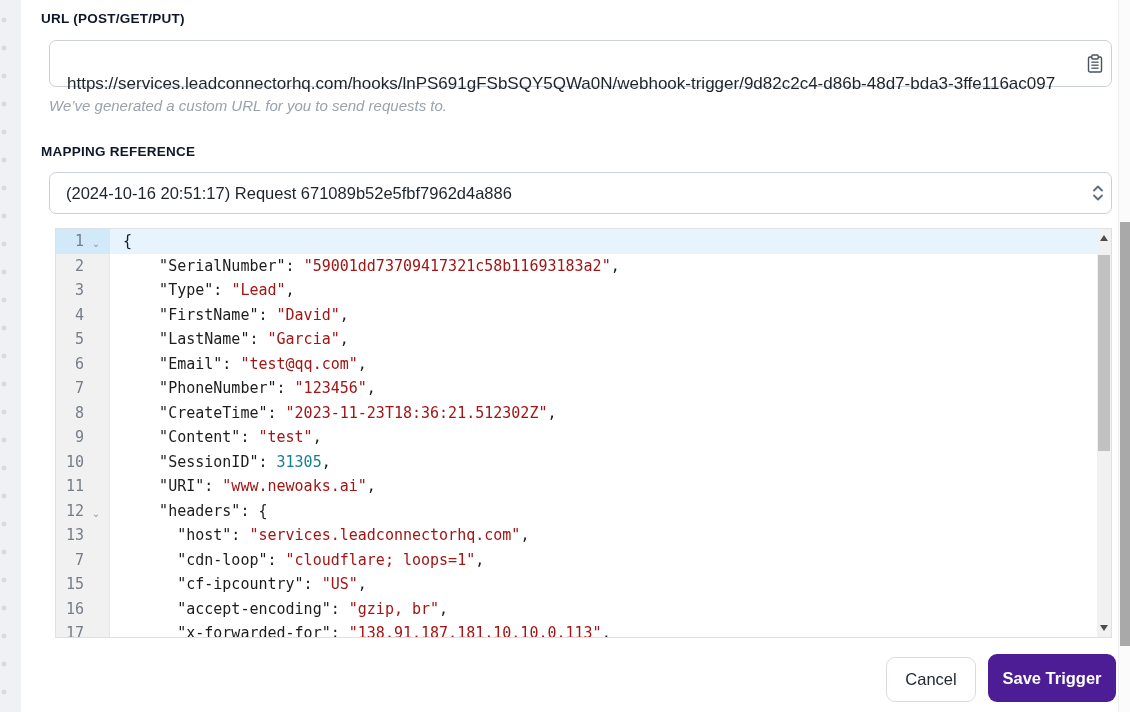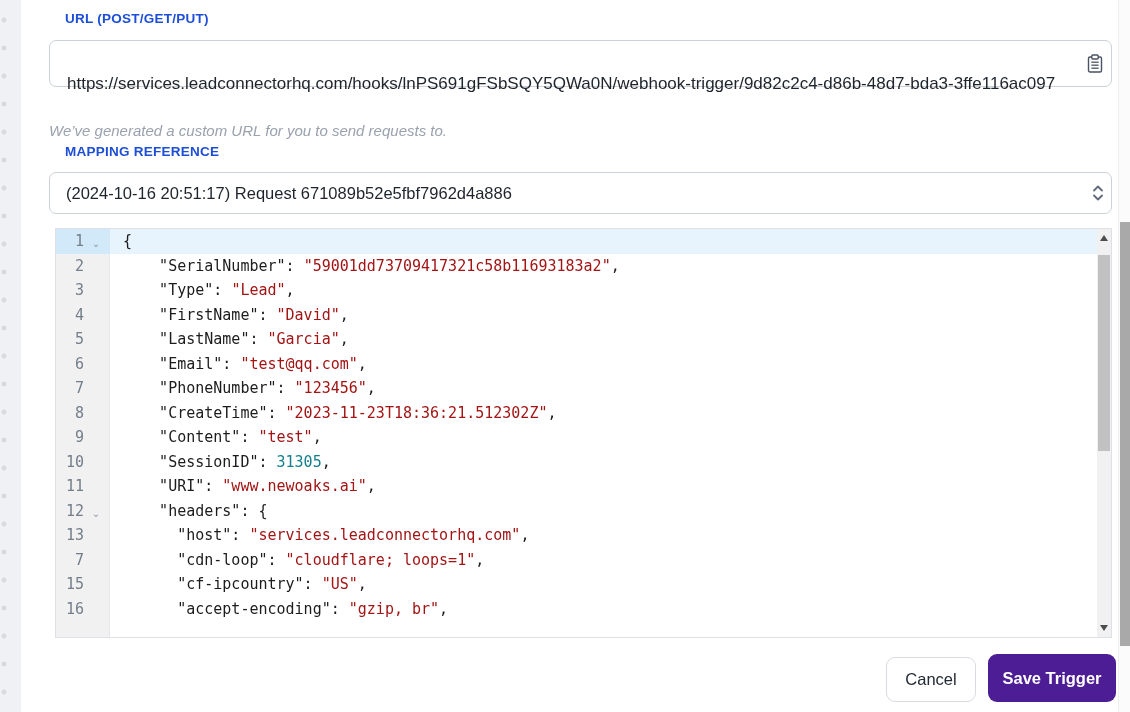--- a/index.html
+++ b/index.html
@@ -9,39 +9,39 @@
     font-family:"Liberation Sans", sans-serif;
   }
   
   .dots-strip {
     position:absolute; left:0; top:0; width:21px; height:712px;
     background-color:#f0f1f4;
     background-image:radial-gradient(circle, #d7dae0 2.2px, transparent 2.8px);
     background-size:28px 28px; background-position:-10px 6px;
   }
   .section-label {
-    position:absolute; left:65px; font-size:13.5px; font-weight:700;
-    color:#1d4ed8; letter-spacing:.25px;
+    position:absolute; left:41px; font-size:13.5px; font-weight:700;
+    color:#0f172a; letter-spacing:.25px;
   }
   #url-label { top:11px; }
   #mapping-label { top:144px; }
 
   .url-input {
     position:absolute; left:49px; top:40px; width:1063px; height:47px;
     border:1px solid #ccd1d7; border-radius:7px; background:#fff;
     display:flex; align-items:center; padding:0 6px 0 17px;
   }
   .url-text {
     flex:1; font-size:17px; color:#1e242c; white-space:nowrap; overflow:hidden;margin-top:40px;
   }
   .copy-btn { margin-left:2px; flex:0 0 auto; background:none; border:none; cursor:pointer; padding:2px; display:flex; }
 
   .helper {
     position:absolute; left:49px; top:97px; font-style:italic;
-    font-size:15px; color:#9aa2ad;margin-top:25px;
+    font-size:15px; color:#9aa2ad;
   }
 
   .select {
     position:absolute; left:49px; top:172px; width:1063px; height:42px;
     border:1px solid #ccd1d7; border-radius:7px; background:#fff;
     display:flex; align-items:center; padding:0 6px 0 16px;
     font-size:16.5px; color:#1e242c; cursor:pointer;
   }
   .select-chevron { margin-left:auto; display:flex; }
 
@@ -147,20 +147,21 @@
       <div class="code-row"><div class="gutter-cell"><span class="lnum">7</span><span class="fold"></span></div><div class="code-cell"><span class="t-p">    "PhoneNumber": </span><span class="t-s">"123456"</span><span class="t-p">,</span></div></div>
       <div class="code-row"><div class="gutter-cell"><span class="lnum">8</span><span class="fold"></span></div><div class="code-cell"><span class="t-p">    "CreateTime": </span><span class="t-s">"2023-11-23T18:36:21.512302Z"</span><span class="t-p">,</span></div></div>
       <div class="code-row"><div class="gutter-cell"><span class="lnum">9</span><span class="fold"></span></div><div class="code-cell"><span class="t-p">    "Content": </span><span class="t-s">"test"</span><span class="t-p">,</span></div></div>
       <div class="code-row"><div class="gutter-cell"><span class="lnum">10</span><span class="fold"></span></div><div class="code-cell"><span class="t-p">    "SessionID": </span><span class="t-n">31305</span><span class="t-p">,</span></div></div>
       <div class="code-row"><div class="gutter-cell"><span class="lnum">11</span><span class="fold"></span></div><div class="code-cell"><span class="t-p">    "URI": </span><span class="t-s">"www.newoaks.ai"</span><span class="t-p">,</span></div></div>
       <div class="code-row"><div class="gutter-cell"><span class="lnum">12</span><span class="fold">⌄</span></div><div class="code-cell"><span class="t-p">    "headers": {</span></div></div>
       <div class="code-row"><div class="gutter-cell"><span class="lnum">13</span><span class="fold"></span></div><div class="code-cell"><span class="t-p">      "host": </span><span class="t-s">"services.leadconnectorhq.com"</span><span class="t-p">,</span></div></div>
       <div class="code-row"><div class="gutter-cell"><span class="lnum">7</span><span class="fold"></span></div><div class="code-cell"><span class="t-p">      "cdn-loop": </span><span class="t-s">"cloudflare; loops=1"</span><span class="t-p">,</span></div></div>
       <div class="code-row"><div class="gutter-cell"><span class="lnum">15</span><span class="fold"></span></div><div class="code-cell"><span class="t-p">      "cf-ipcountry": </span><span class="t-s">"US"</span><span class="t-p">,</span></div></div>
       <div class="code-row"><div class="gutter-cell"><span class="lnum">16</span><span class="fold"></span></div><div class="code-cell"><span class="t-p">      "accept-encoding": </span><span class="t-s">"gzip, br"</span><span class="t-p">,</span></div></div>
+      <div class="code-row"><div class="gutter-cell"><span class="lnum">17</span><span class="fold"></span></div><div class="code-cell"><span class="t-p">      "x-forwarded-for": </span><span class="t-s">"138.91.187.181,10.10.0.113"</span><span class="t-p">,</span></div></div>
     </div>
   <div class="ed-scrollbar">
     <div class="ed-sb-up"></div>
     <div class="ed-sb-thumb"></div>
     <div class="ed-sb-down"></div>
   </div>
 </div>
 
 <div class="page-scrollbar">
   <div class="page-sb-thumb"></div>

